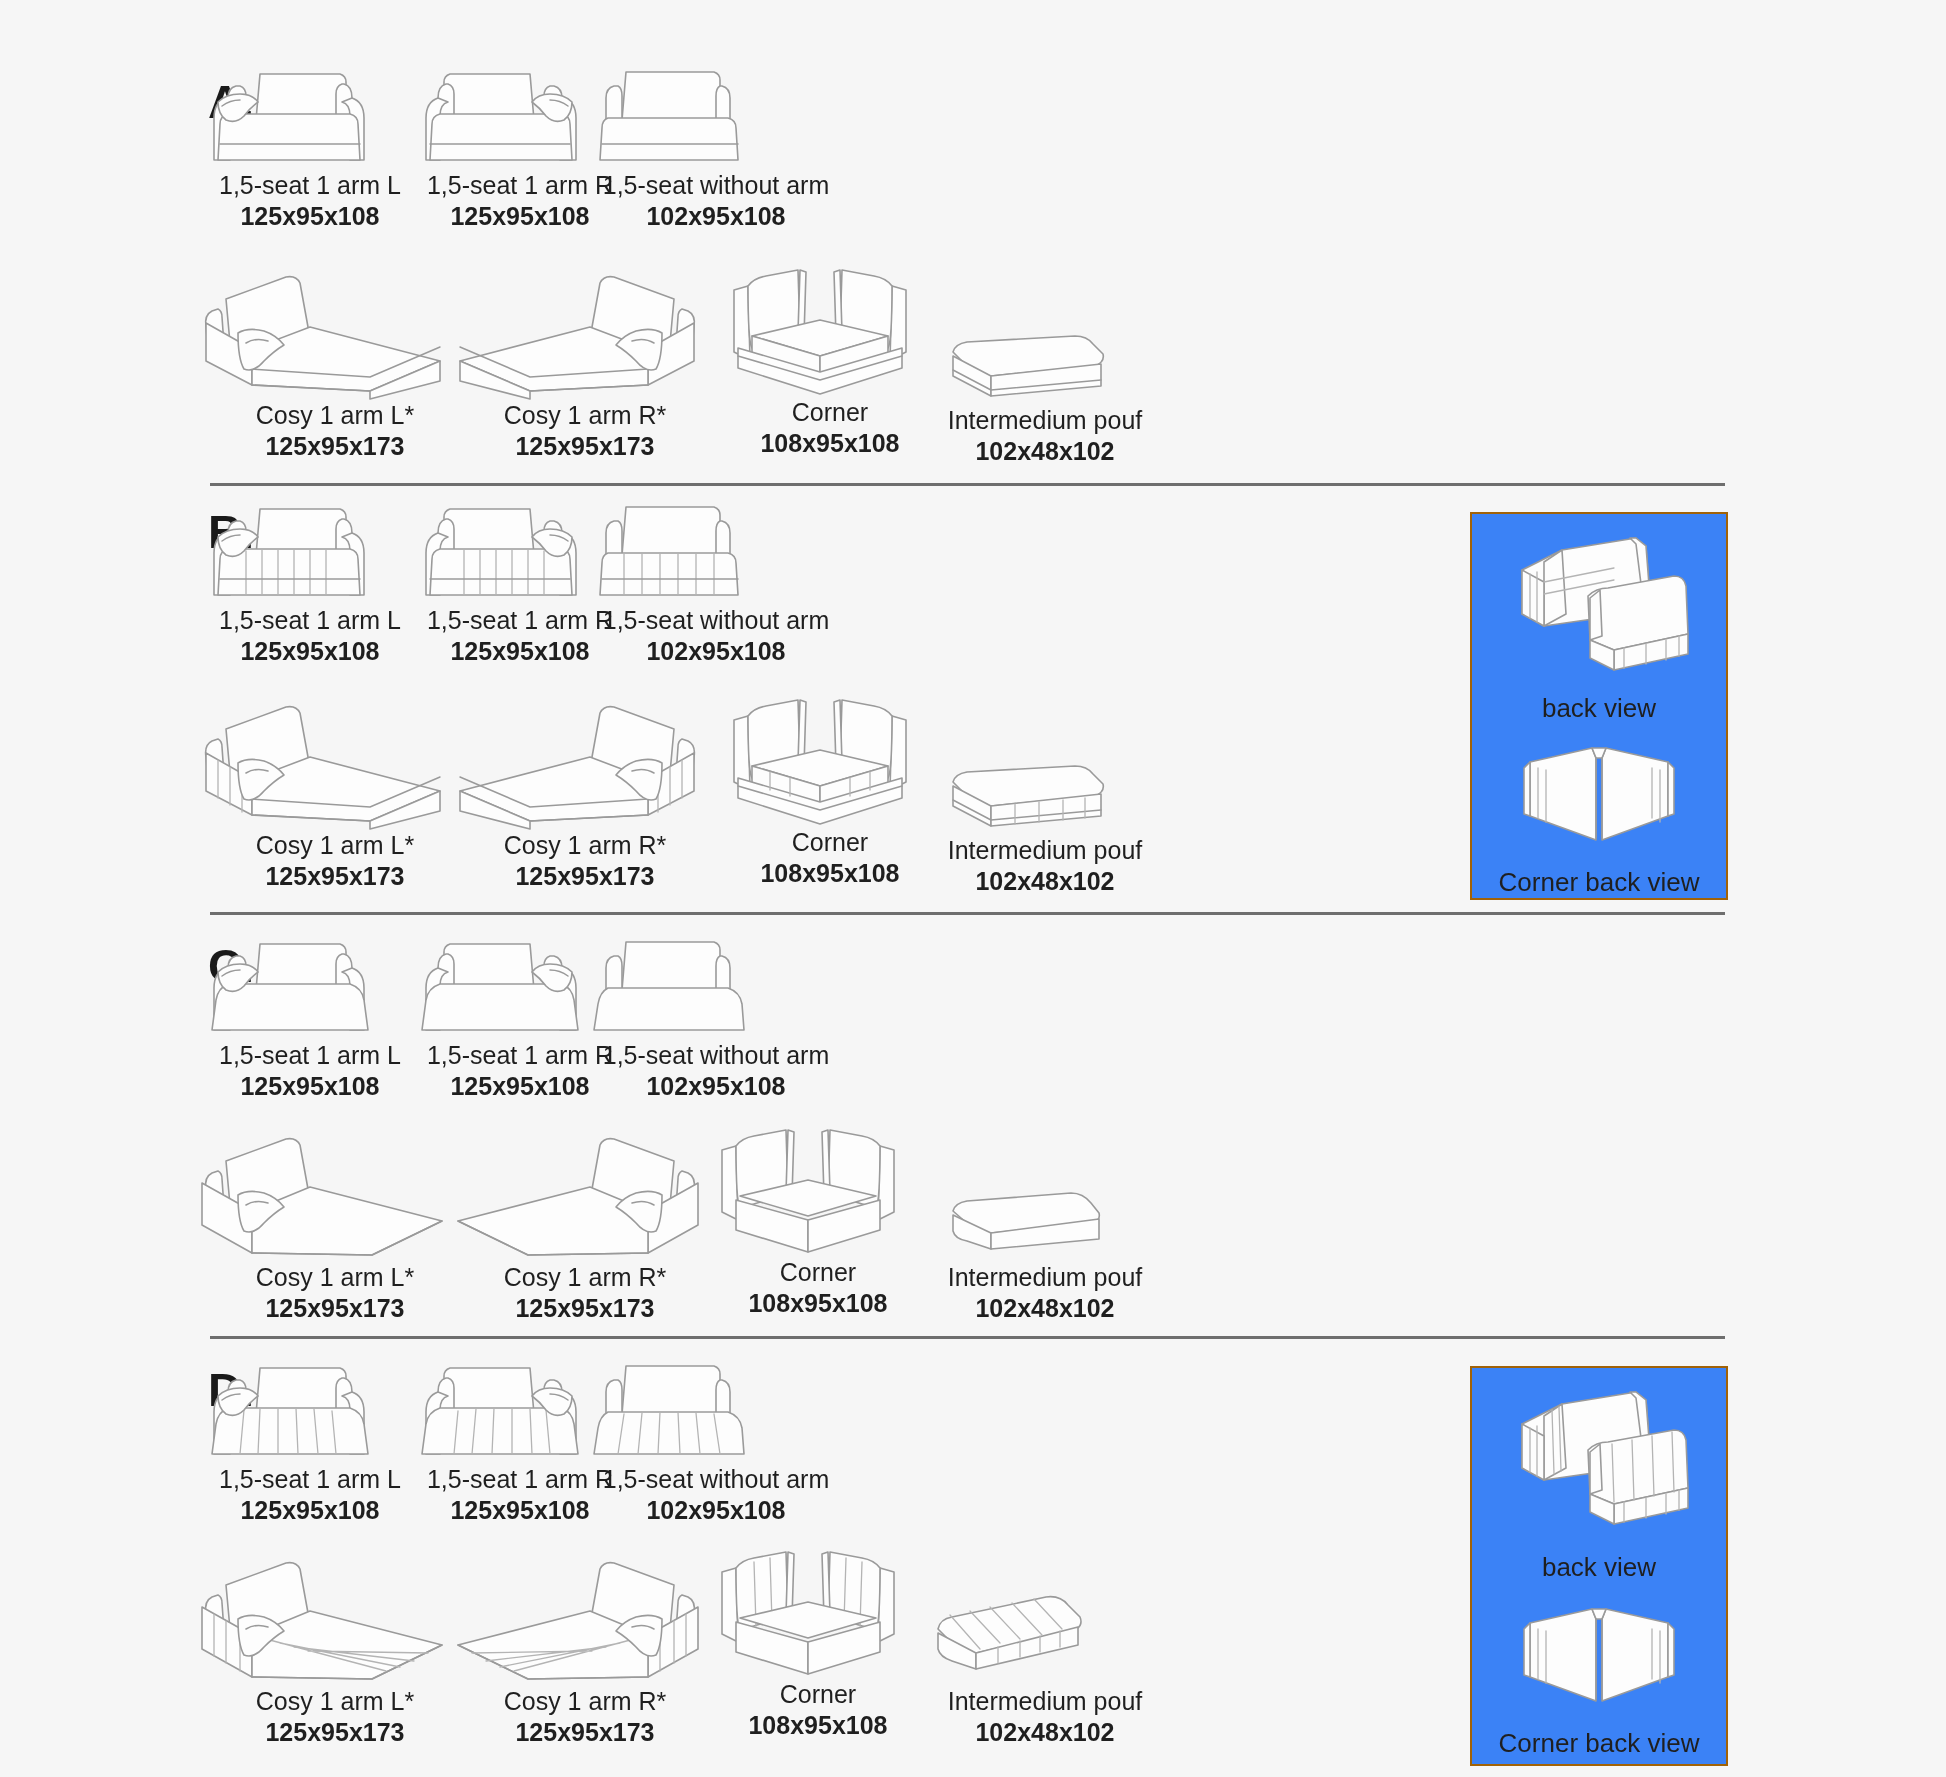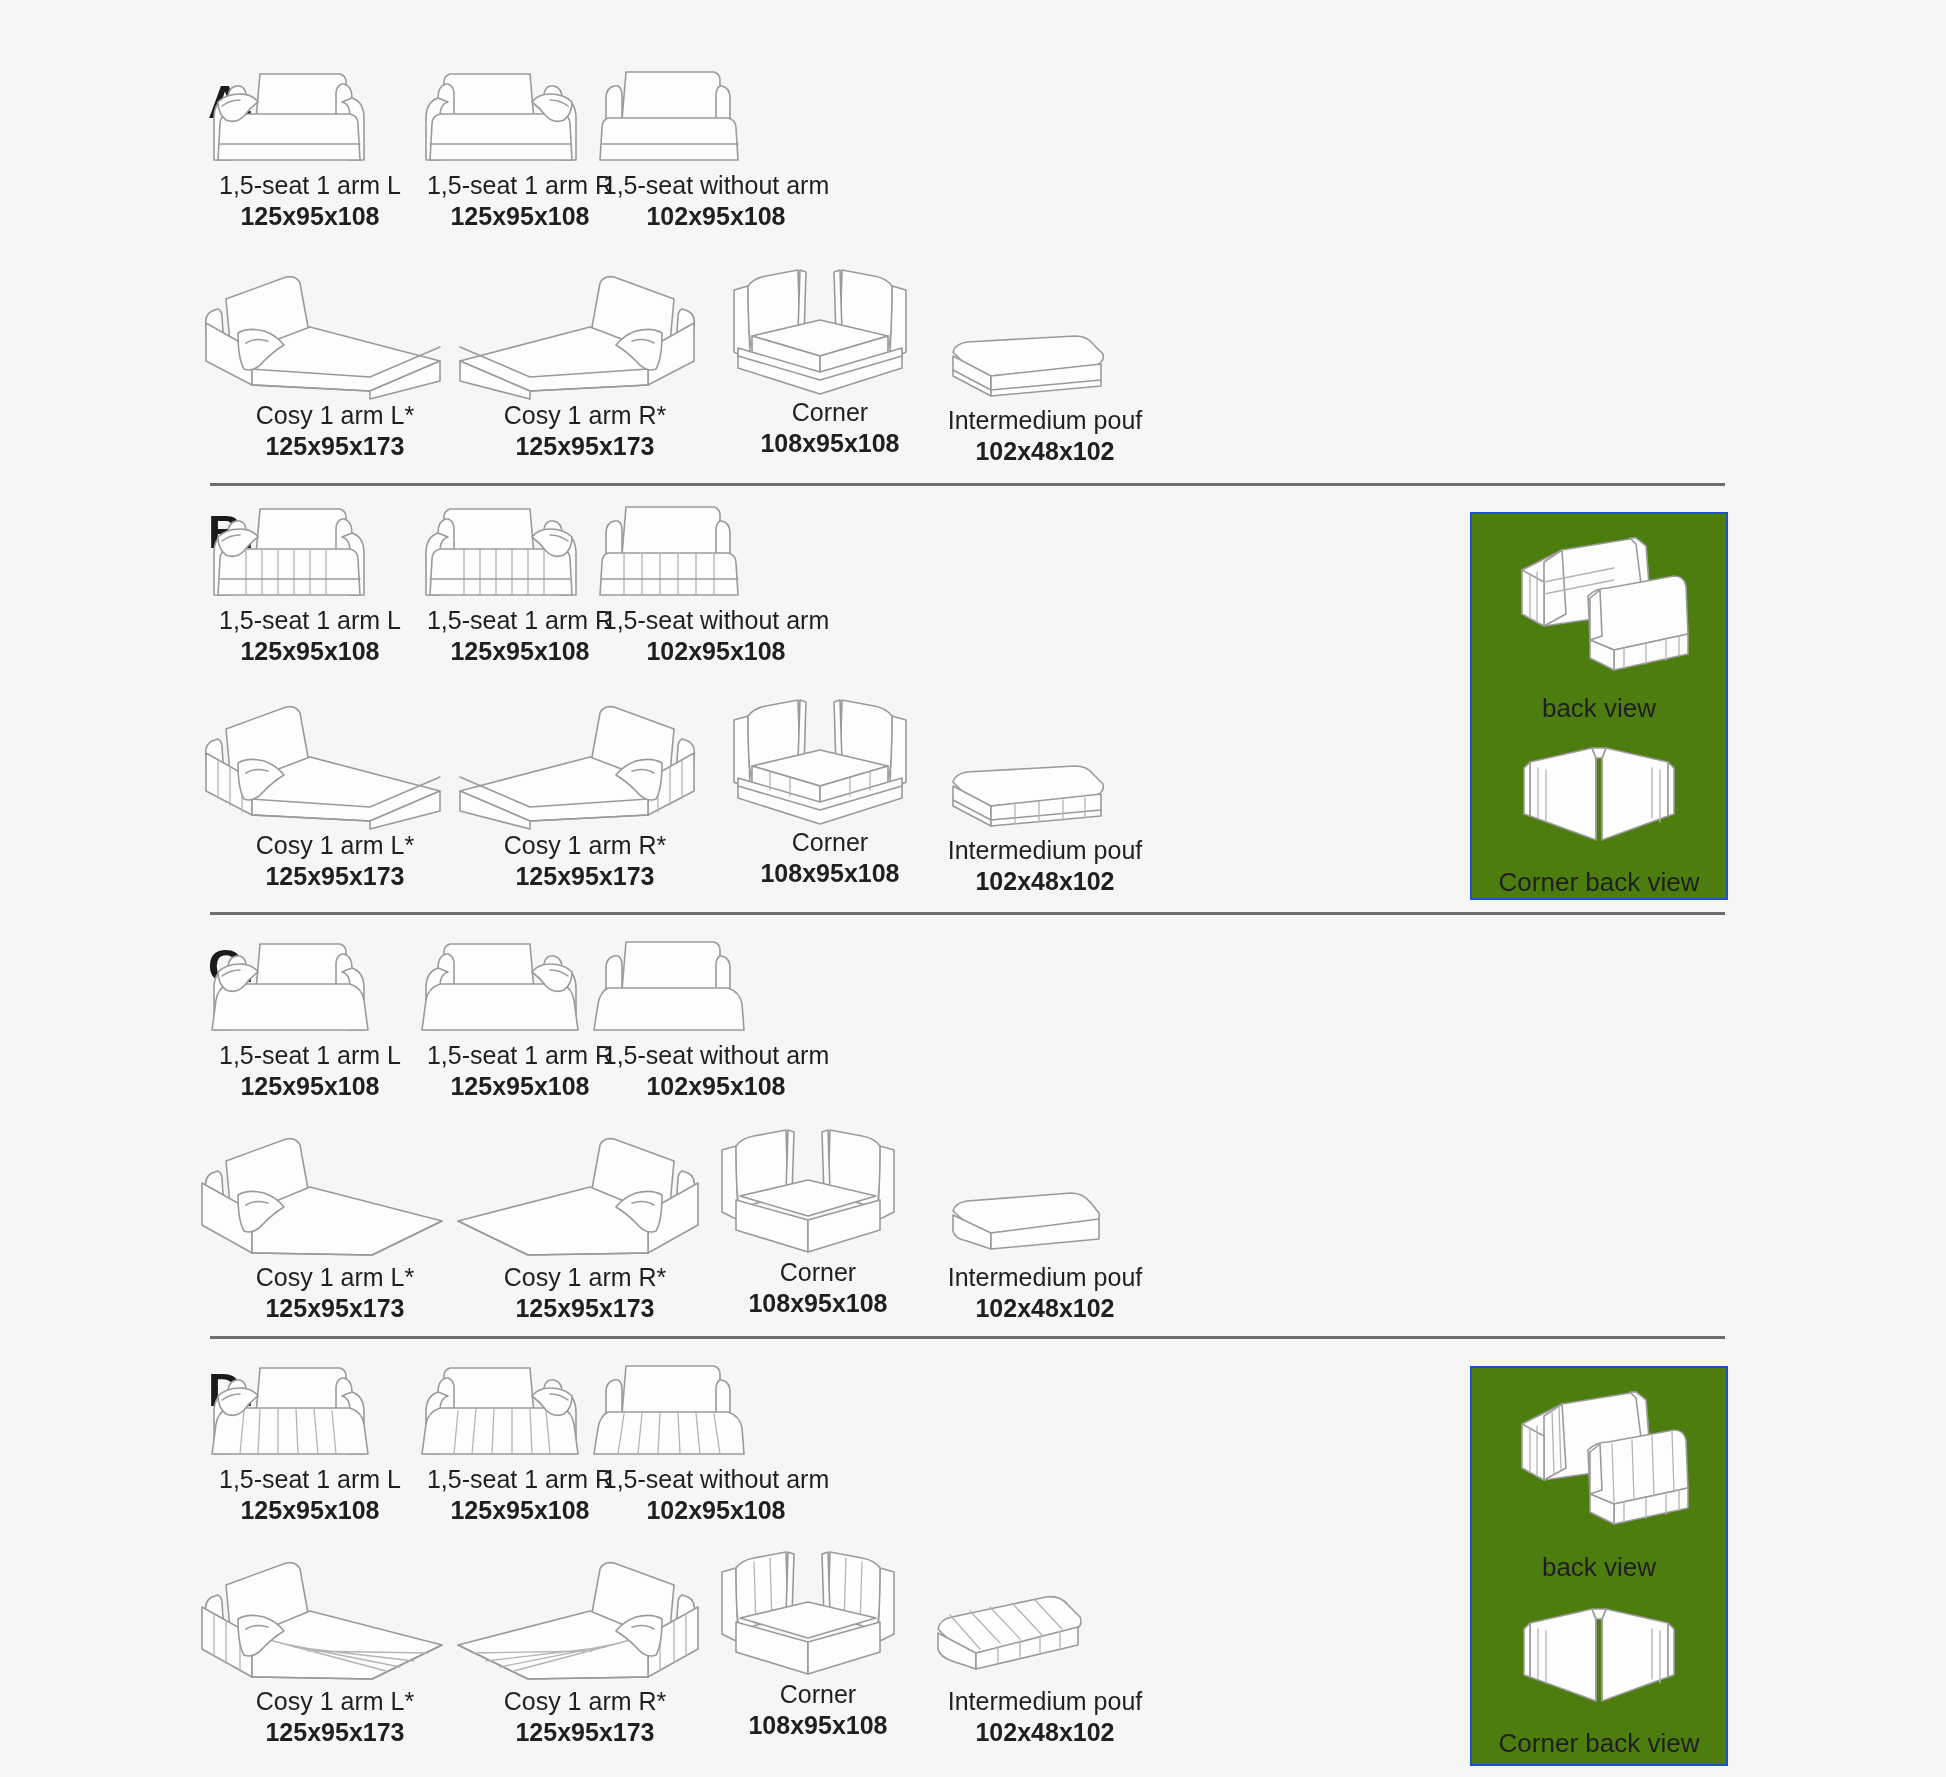--- a/index.html
+++ b/index.html
@@ -34,22 +34,22 @@
   .cap{
     font-size:25px;
     line-height:1.22;
     color:#1f1f1f;
     white-space:nowrap;
   }
   .cap .dim{display:block;font-weight:bold;}
 
   .backbox{
     position:absolute;
-    border:2px solid #1d4ed8;
-    background:#4d7c0f;
+    border:2px solid #a16207;
+    background:#3b82f6;
     box-sizing:border-box;
   }
   .backbox .bv-art{position:relative;}
   .backbox .bv-cap{
     text-align:center;
     font-size:26px;
     color:#1f1f1f;
     white-space:nowrap;
   }
 

